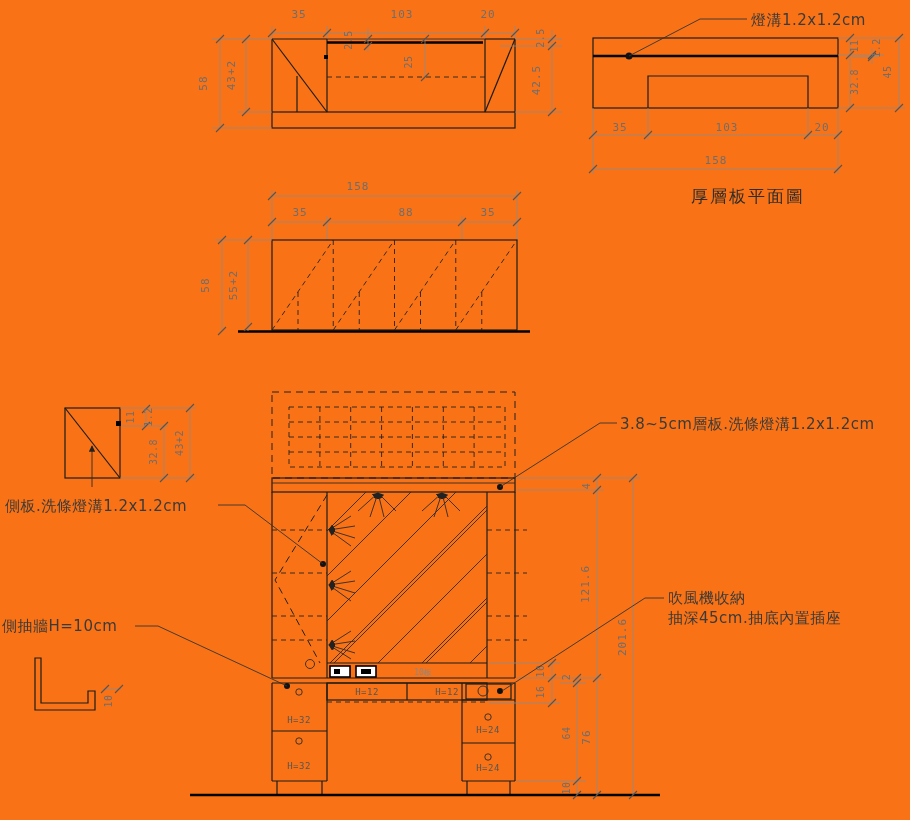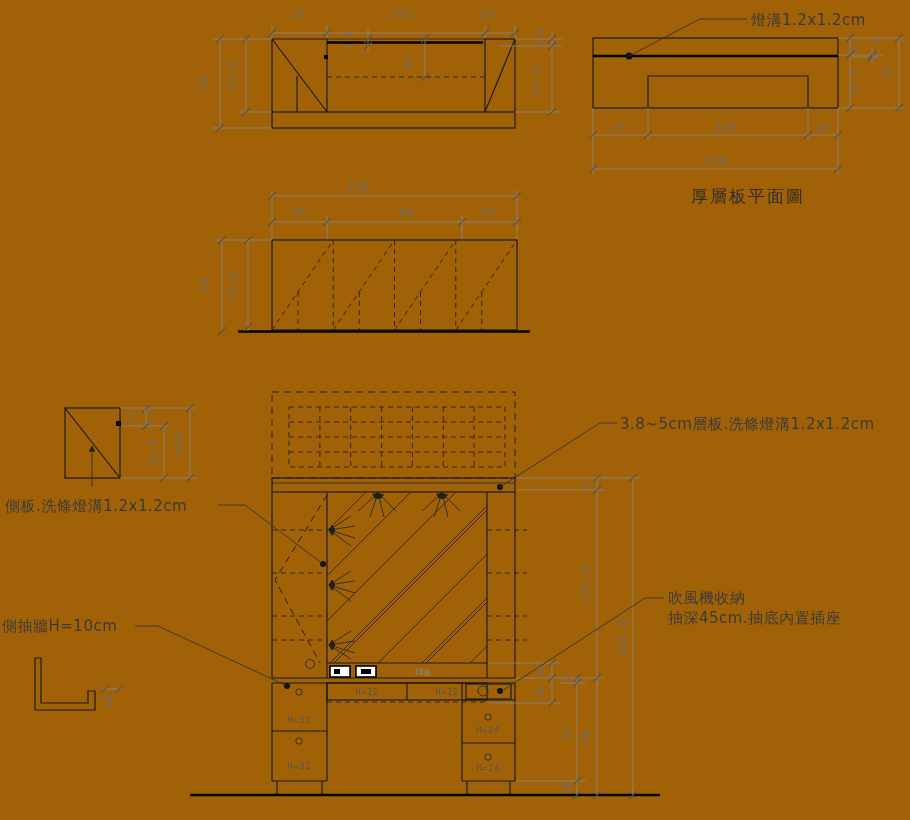--- a/index.html
+++ b/index.html
@@ -1,16 +1,16 @@
 <!DOCTYPE html>
 <html><head>
 <meta charset="utf-8">
 <style>
   html,body{margin:0;padding:0;background:#ffffff;}
-  .stage{position:relative;width:910px;height:820px;background:#a16207;overflow:hidden;
+  .stage{position:relative;width:910px;height:820px;background:#f97316;overflow:hidden;
          font-family:"DejaVu Sans",sans-serif;}
   svg{position:absolute;left:0;top:0;}
   
   .ln    {stroke:#1b1b1b;stroke-width:1.2;fill:none;}
   .thick {stroke:#000;stroke-width:2.6;fill:none;}
   .thin  {stroke:#2a2a2a;stroke-width:0.9;fill:none;}
   .dash  {stroke:#222;stroke-width:1;fill:none;stroke-dasharray:7 5;}
   .dashs {stroke:#222;stroke-width:0.9;fill:none;stroke-dasharray:5 4;}
   .dim   {stroke:#8a8a8a;stroke-width:0.8;fill:none;}
   .tick  {stroke:#555;stroke-width:1.1;}

